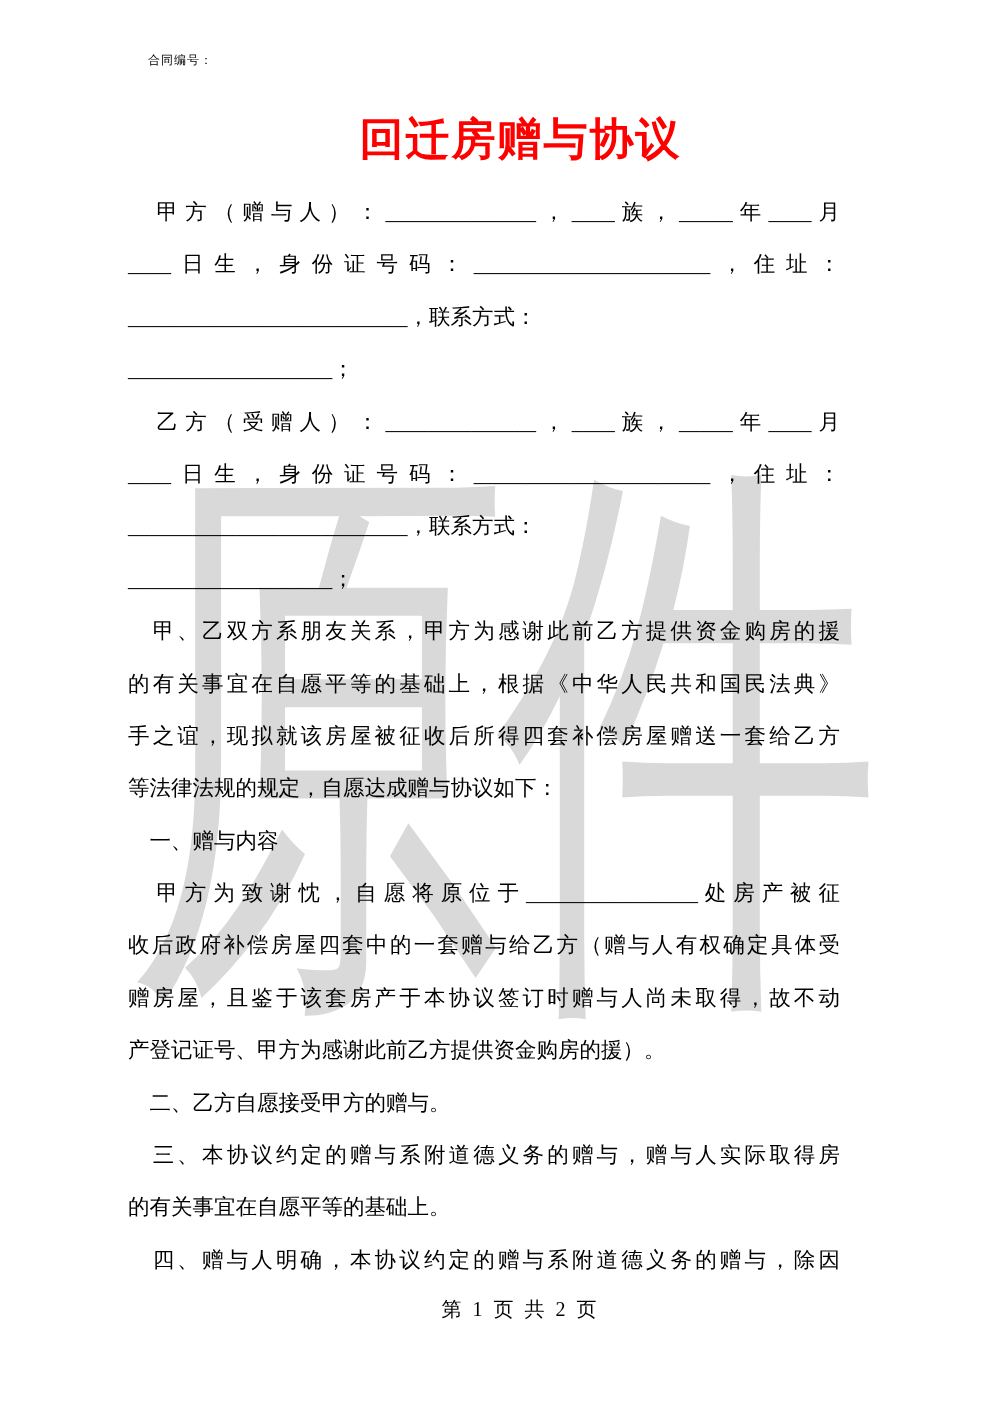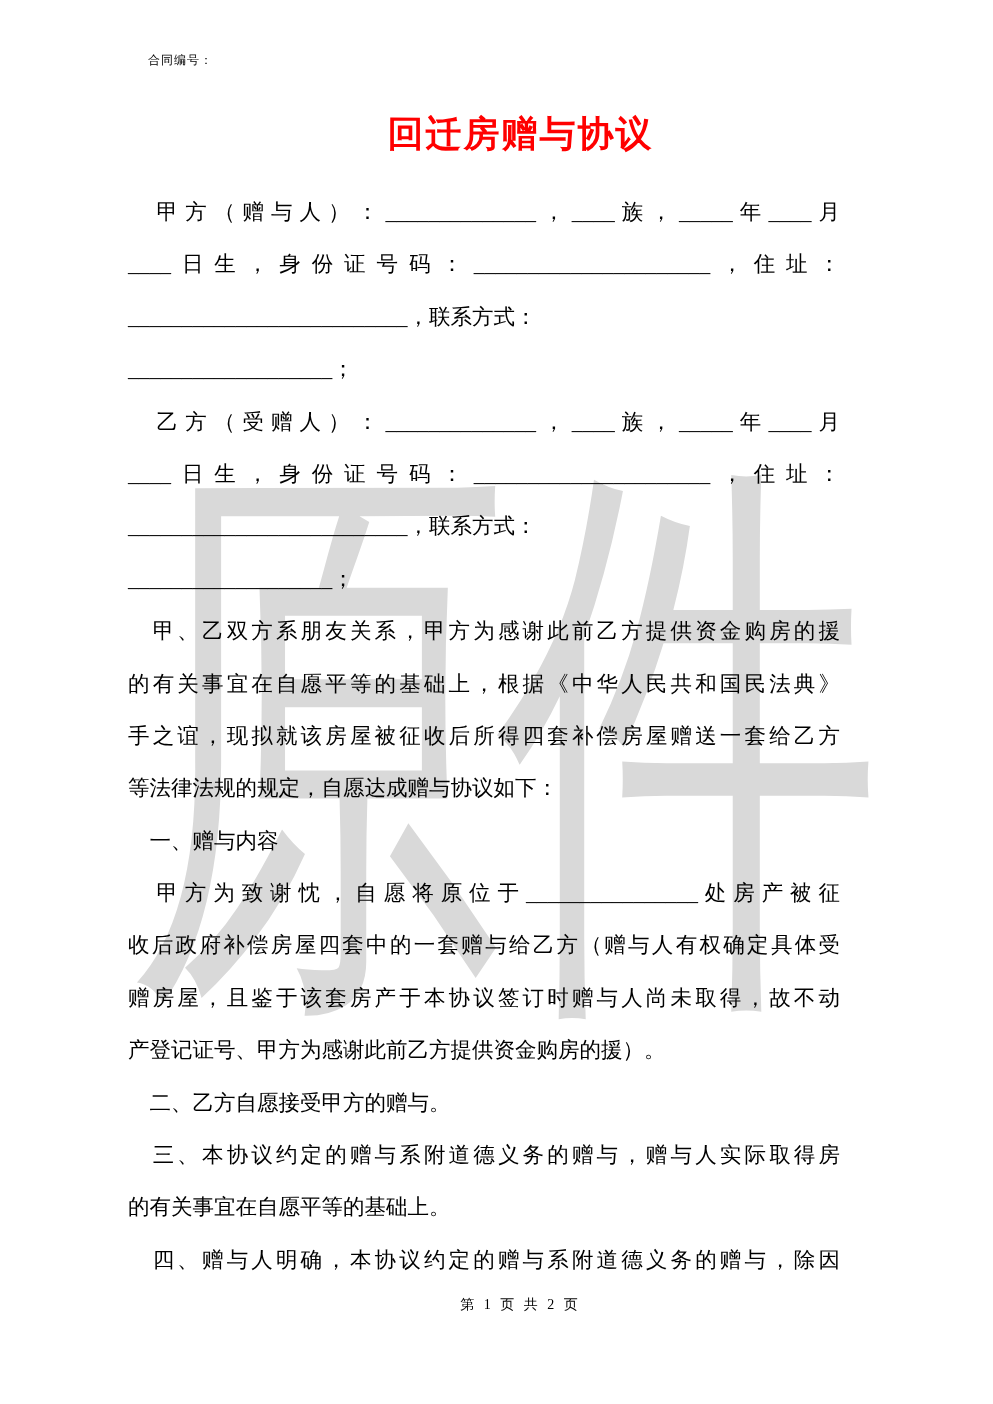--- a/index.html
+++ b/index.html
@@ -28,21 +28,21 @@
     letter-spacing: 1px;
     z-index: 2;
   }
   .title {
     position: absolute;
     left: 0;
     right: 0;
     top: 110px;
     margin: 0;
     text-align: center;
-    font-size: 36px;
+    font-size: 44px;
     font-weight: bold;
     letter-spacing: 2px;
     z-index: 2;
     padding-left: 48px;
   }
   .watermark {
     position: absolute;
     left: 126px;
     top: 452px;
     font-size: 385px;
@@ -75,21 +75,21 @@
     text-align: justify;
     text-align-last: justify;
     text-justify: inter-character;
   }
   .footer {
     position: absolute;
     left: 0;
     right: 0;
     top: 1296px;
     text-align: center;
-    font-size: 14px;
+    font-size: 20px;
     letter-spacing: 3px;
     z-index: 2;
     padding-left: 48px;
   }
 </style>
 </head>
 <body>
 
 <div class="page">
 

